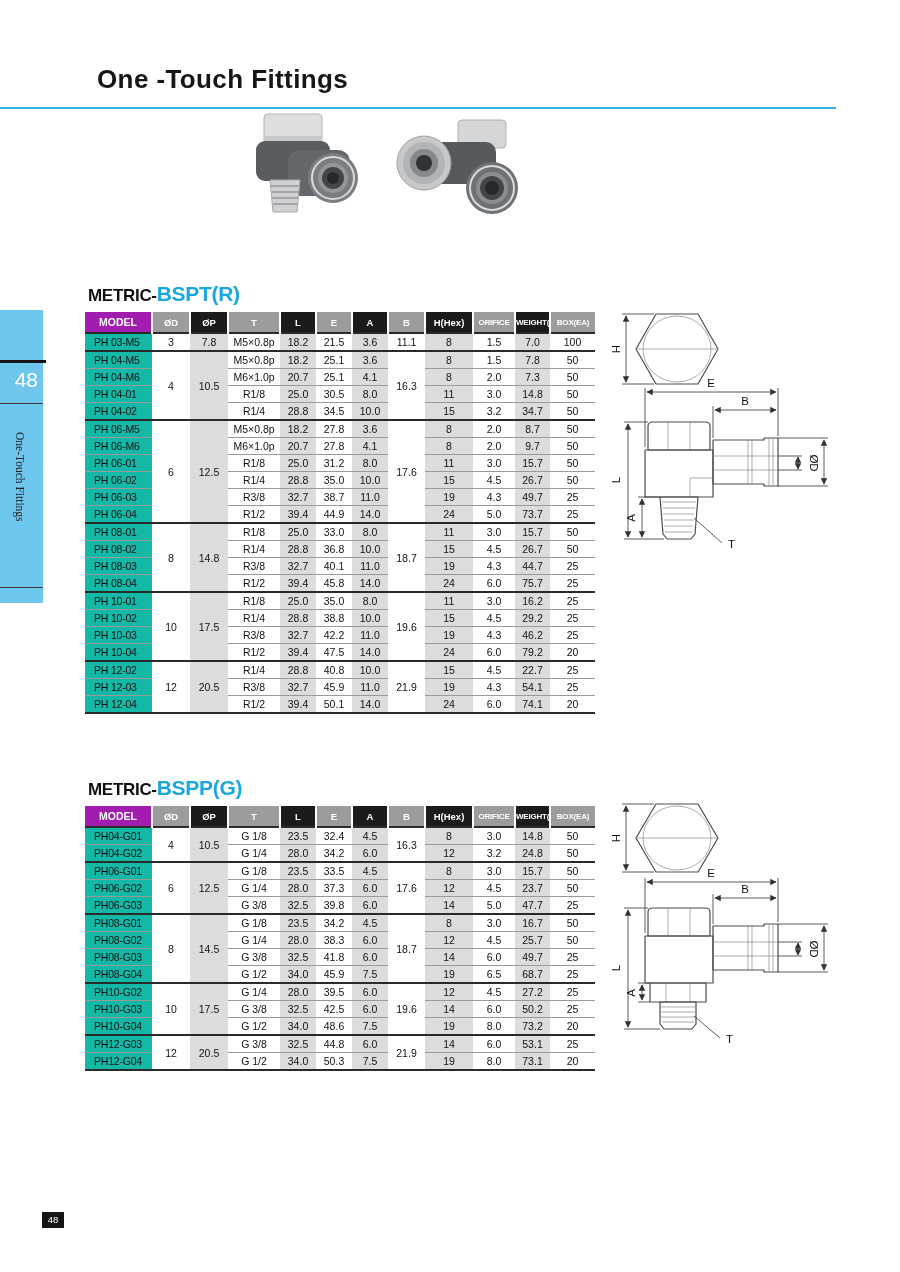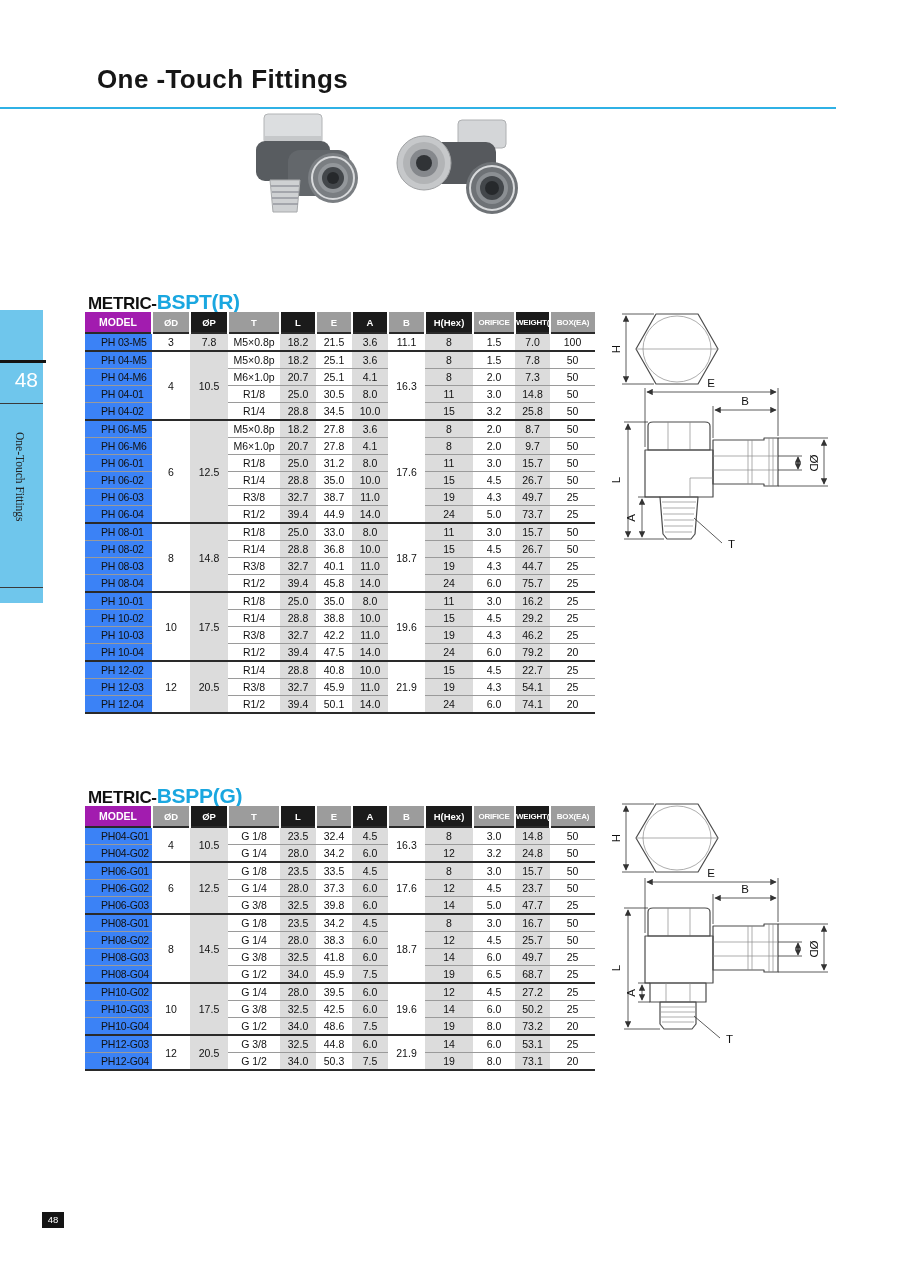--- a/index.html
+++ b/index.html
@@ -17,38 +17,38 @@
   .p2 { left:386px; top:116px; }
 
   .sidebar { position:absolute; left:0; top:310px; width:43px; height:293px; background:#6fc6ec; }
   .sb-line1 { position:absolute; left:0; top:50px; width:46px; height:3px; background:#141414; }
   .sb-num   { position:absolute; right:5px; top:58px; font-size:21px; color:#fff; }
   .sb-line2 { position:absolute; left:0; top:93px; width:43px; height:1px; background:#3a3a3a; }
   .sb-label { position:absolute; left:14px; top:122px; height:164px; writing-mode:vertical-rl;
               font-family:"Liberation Serif",serif; font-size:11.5px; color:#222; }
   .sb-line3 { position:absolute; left:0; top:277px; width:43px; height:1px; background:#3a3a3a; }
 
-  .sec-title { position:absolute; left:88px; font-weight:bold; white-space:nowrap;margin-top:8px; }
+  .sec-title { position:absolute; left:88px; font-weight:bold; white-space:nowrap; }
   .sec-title .pfx  { font-size:17px; color:#101010; letter-spacing:-.3px; }
   .sec-title .code { font-size:21px; color:#1aa7e0; letter-spacing:-.3px; }
   .t1 { top:282px; } .t2 { top:776px; }
 
   table.spec { position:absolute; left:85px; width:510px; border-collapse:collapse; table-layout:fixed; }
   .t1pos { top:312px; } .t2pos { top:806px; }
   .spec th { font-size:9.5px; font-weight:bold; color:#fff; height:20px; padding:0; text-align:center; overflow:hidden; }
   .spec th.small { font-size:8px; letter-spacing:-.2px; }
   .spec th + th { border-left:2px solid #fff; }
   .spec th.h-blue  { background:#a21caf; font-size:10.5px; }
   .spec th.h-gray  { background:#9c9c9c; }
   .spec th.h-black { background:#1b1b1b; }
   .spec td { font-size:10.5px; color:#111; text-align:center; height:16px; padding:0;
              border-top:1px solid #9a9a9a; overflow:hidden; white-space:nowrap; }
   .spec tr.grp > td { border-top:2px solid #2a2a2a; }
   .spec tbody { border-bottom:2px solid #2a2a2a; }
-  .spec td.model { background:#3b82f6; text-align:left; padding-left:16px; letter-spacing:-.2px; }
+  .spec td.model { background:#14b8a6; text-align:left; padding-left:9px; letter-spacing:-.2px; }
   .spec td.shade { background:#dcdcdc; }
 
   .diag { position:absolute; }
   .d1 { left:598px; top:292px; width:300px; height:330px; }
   .d2 { left:598px; top:786px; width:300px; height:300px; }
   .diag .part  { fill:none; stroke:#4c4c4c; stroke-width:1.2; stroke-linejoin:round; }
   .diag .thin  { fill:none; stroke:#8a8a8a; stroke-width:.7; }
   .diag .dim line { stroke:#333; stroke-width:.8; fill:none; }
   .diag text { font-size:11.5px; fill:#111; }
 
@@ -183,21 +183,21 @@
           <td>50</td>
         </tr>
         <tr>
           <td class="model">PH 04-02</td>
           <td>R1/4</td>
           <td class="shade">28.8</td>
           <td>34.5</td>
           <td class="shade">10.0</td>
           <td class="shade">15</td>
           <td>3.2</td>
-          <td class="shade">25.8</td>
+          <td class="shade">34.7</td>
           <td>50</td>
         </tr>
         <tr class="grp">
           <td class="model">PH 06-M5</td>
           <td rowspan="6">6</td>
           <td class="shade" rowspan="6">12.5</td>
           <td>M5×0.8p</td>
           <td class="shade">18.2</td>
           <td>27.8</td>
           <td class="shade">3.6</td>

